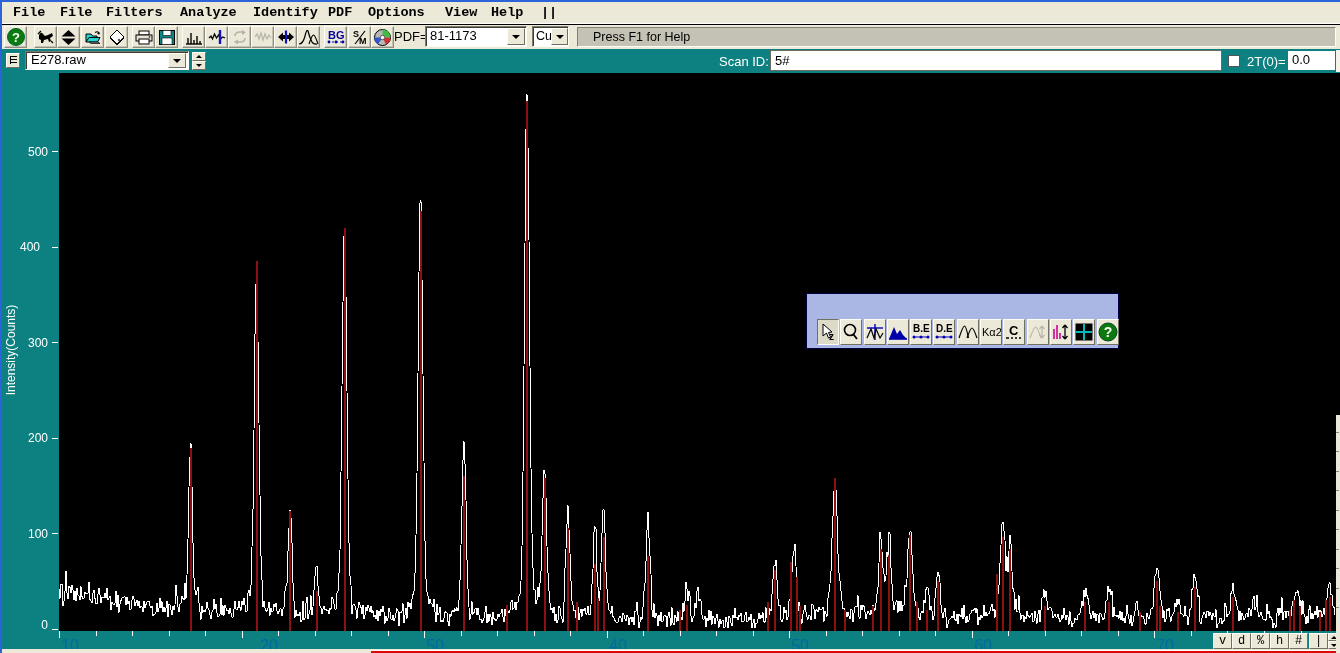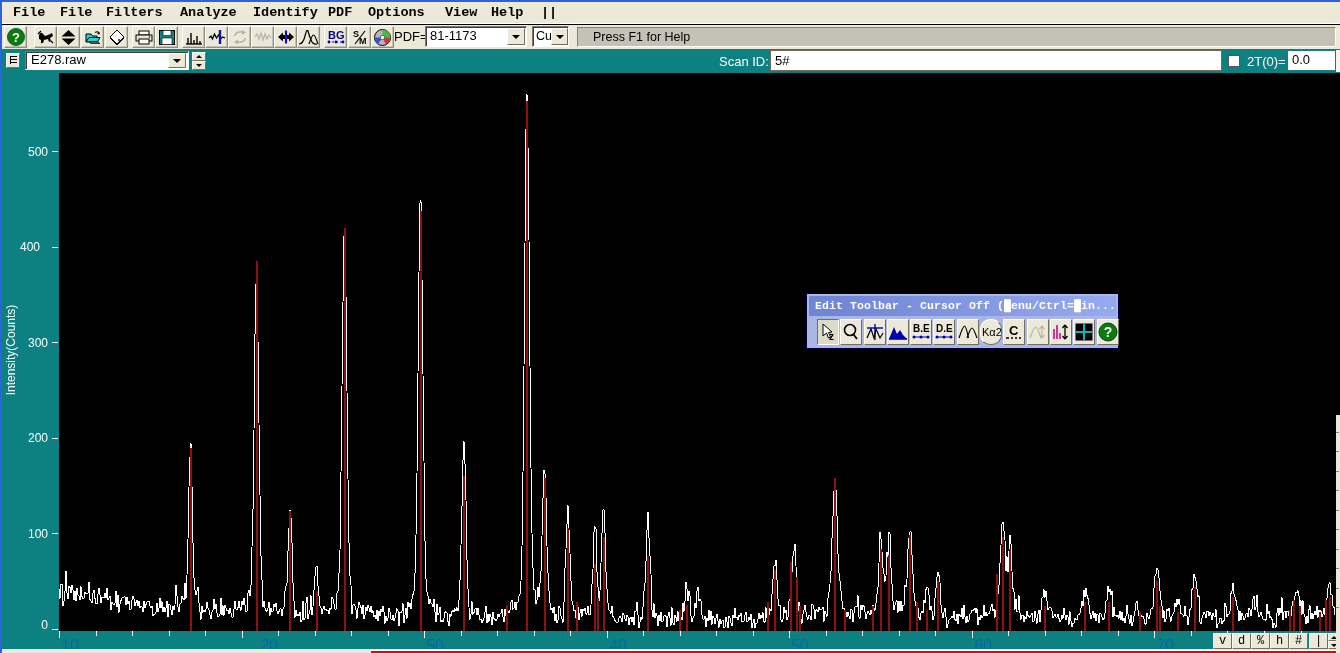--- a/index.html
+++ b/index.html
@@ -340,21 +340,20 @@
  <div style="position:absolute;left:0;top:95px;width:3px;height:1px;background:#8a877b"></div>
  <div style="position:absolute;left:0;top:114px;width:3px;height:1px;background:#8a877b"></div>
  <div style="position:absolute;left:0;top:134px;width:3px;height:1px;background:#8a877b"></div>
  <div style="position:absolute;left:0;top:153px;width:3px;height:1px;background:#8a877b"></div>
  <div style="position:absolute;left:0;top:173px;width:3px;height:1px;background:#8a877b"></div>
  <div style="position:absolute;left:0;top:192px;width:3px;height:1px;background:#8a877b"></div>
 </div>
 <div id="rsw"></div>
 
 <div id="fwin">
- <div id="ftitle">Edit Toolbar - Cursor Off (█enu/Ctrl=█in...</div>
 <div class="fbtn" style="left:10px;background:#dedac8;border-top:1px solid #716f64;border-left:1px solid #716f64;border-right:1px solid #fffef6;border-bottom:1px solid #fffef6;">
       <svg width="20" height="20" viewBox="0 0 20 20">
         <path d="M5 2 L5 14 L8.5 11 L10.5 16 L12.5 15 L10.5 10.5 L14 10 Z" fill="#fff" stroke="#000"></path>
         <text x="11" y="18" font-size="10" font-weight="bold" fill="#000" font-family="Liberation Sans">z</text>
       </svg>
     </div>
  <div class="fbtn" style="left:33px;">
       <svg width="20" height="20" viewBox="0 0 20 20">
         <circle cx="9" cy="8" r="5.5" fill="none" stroke="#000" stroke-width="1.6"></circle>
         <path d="M12.5 12.5 L16 17" stroke="#000" stroke-width="1.8"></path>
@@ -390,21 +389,21 @@
         <circle cx="10" cy="15" r="1.5" fill="#0000bb"></circle>
         <circle cx="17" cy="15" r="1.5" fill="#0000bb"></circle>
       </svg>
     </div>
  <div class="fbtn" style="left:150px;">
       <svg width="20" height="20" viewBox="0 0 20 20">
         <path d="M1 16 q4 -12 5.5 -12 q1.5 0 4 12" stroke="#000" stroke-width="1.2" fill="none"></path>
         <path d="M9 16 q3.5 -10 5 -10 q1.5 0 5 10" stroke="#000" stroke-width="1.2" fill="none"></path>
       </svg>
     </div>
- <div class="fbtn" style="left:173px;border-radius:10px;">
+ <div class="fbtn" style="left:173px;">
       <svg width="20" height="20" viewBox="0 0 20 20">
         <text x="1" y="14" font-size="11" fill="#000" font-family="Liberation Sans">Kα2</text>
       </svg>
     </div>
  <div class="fbtn" style="left:196px;">
       <svg width="20" height="20" viewBox="0 0 20 20">
         <text x="5" y="13" font-size="13" font-weight="bold" fill="#000" font-family="Liberation Sans">C</text>
         <path d="M2 16 h3 M7 16 h2 M11 16 h2 M15 16 h2" stroke="#000" stroke-width="1.5"></path>
       </svg>
     </div>

